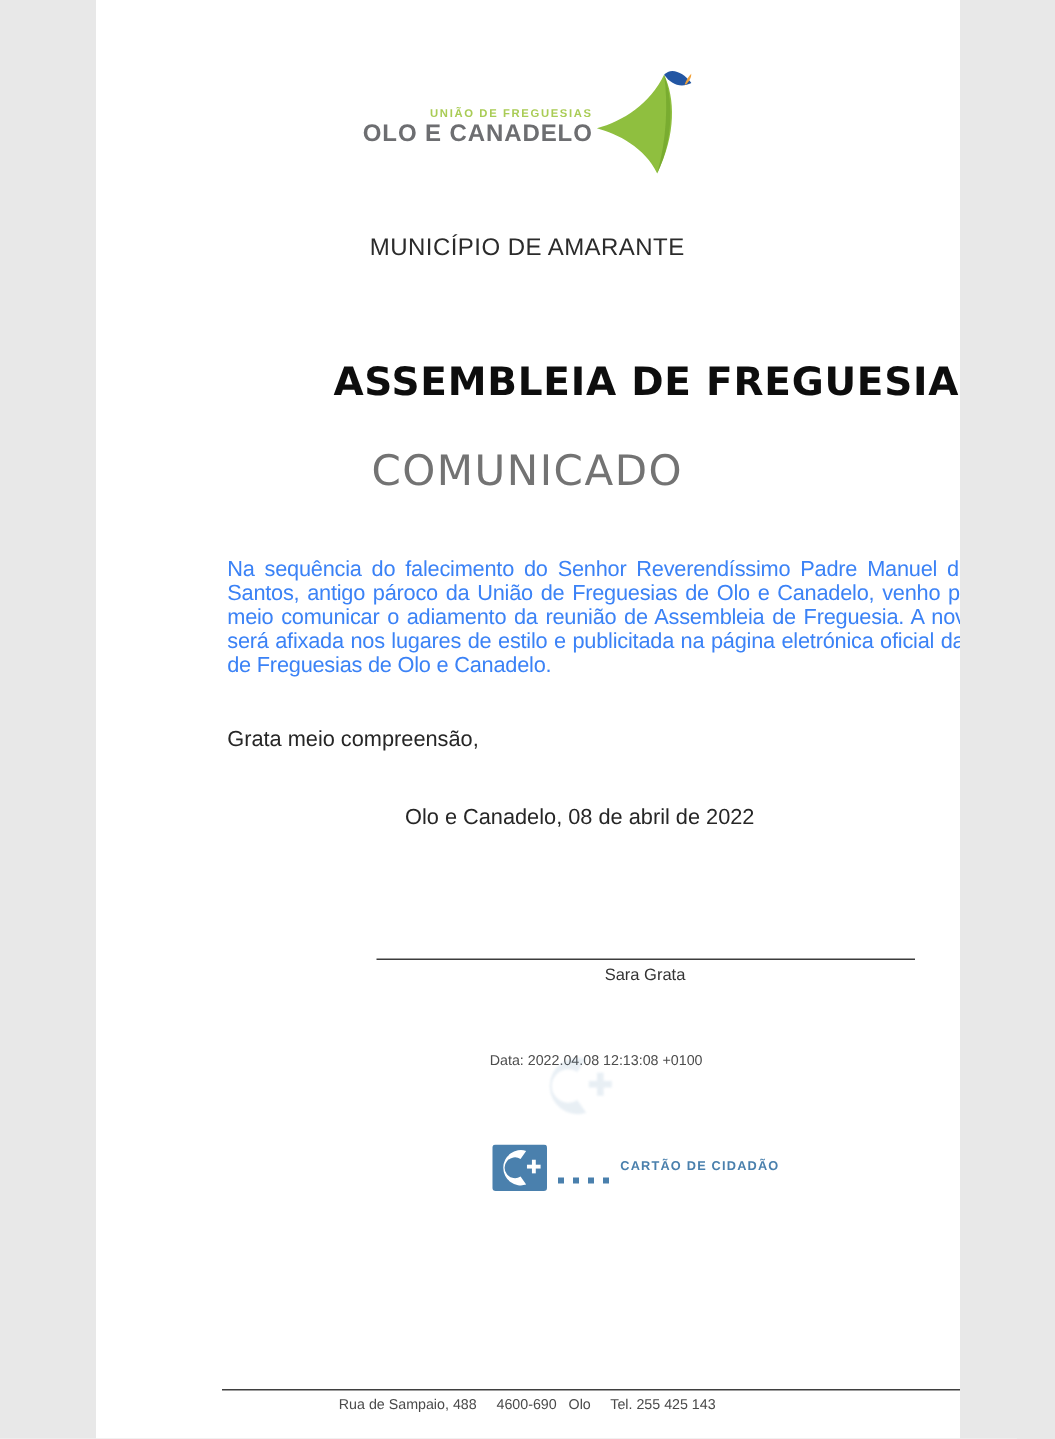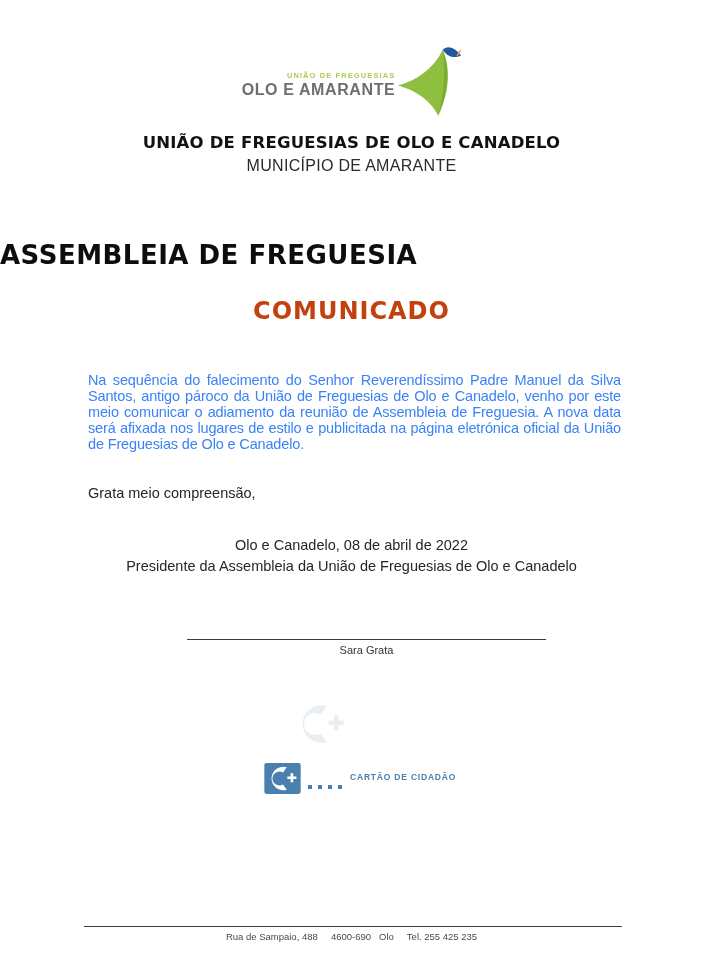--- a/index.html
+++ b/index.html
@@ -1,45 +1,45 @@
 <!DOCTYPE html>
 <html><head>
 <meta charset="utf-8">
 <style>
   html,body{margin:0;padding:0;background:#e8e8e8;}
   .page{
     position:relative;
-    width:703px;height:959px;
+    width:576px;height:959px;
     margin:0 auto;
     background:#ffffff;
     font-family:"Liberation Sans", sans-serif;
     color:#1a1a1a;
     overflow:hidden;
   }
   
   .logo{position:absolute;top:44px;left:0;width:100%;display:flex;justify-content:center;align-items:flex-start;gap:2px;}
   .logo-text{padding-top:27px;text-align:right;}
   .logo-small{font-size:7.5px;font-weight:bold;letter-spacing:1.1px;color:#a9cc55;}
   .logo-name{font-size:16px;font-weight:bold;letter-spacing:.6px;color:#6d6e71;margin-top:1px;}
   .logo-swoosh{width:64px;height:74px;}
   
   .org-title{position:absolute;top:133px;left:0;width:100%;text-align:center;
     font-family:"DejaVu Sans", sans-serif;font-weight:bold;font-size:16.5px;letter-spacing:.2px;color:#111;}
   .org-subtitle{position:absolute;top:157px;left:0;width:100%;text-align:center;
     font-size:16px;color:#2b2b2b;letter-spacing:.3px;}
   
-  .doc-heading{position:absolute;top:240px;left:0;width:100%;margin:0;text-align:left;
+  .doc-heading{position:absolute;top:240px;left:0;width:100%;margin:0;text-align:right;
     font-family:"DejaVu Sans", sans-serif;font-weight:bold;font-size:26px;letter-spacing:.5px;color:#0d0d0d;}
   .doc-subheading{position:absolute;top:297px;left:0;width:100%;margin:0;text-align:center;
-    font-family:"DejaVu Sans", sans-serif;font-weight:bold;font-size:24px;letter-spacing:1px;color:#c2410c;}
+    font-family:"DejaVu Sans", sans-serif;font-weight:normal;font-size:28px;letter-spacing:1px;color:#737373;}
   
   .body-par{position:absolute;top:372px;left:88px;width:533px;margin:0;
     font-size:14.5px;line-height:16px;letter-spacing:-.15px;text-align:justify;color:#3b82f6;}
   .closing{position:absolute;top:485px;left:88px;margin:0;font-size:14.5px;color:#262626;}
-  .place-date{position:absolute;top:537px;left:0;width:100%;margin:0;text-align:center;font-size:14.5px;color:#262626;}
+  .place-date{position:absolute;top:537px;left:0;width:100%;margin:0;text-align:center;font-size:14.5px;color:#262626;padding-left:35px;}
   .sig-title{position:absolute;top:558px;left:0;width:100%;margin:0;text-align:center;font-size:14.5px;color:#262626;}
   
   .sig-line{position:absolute;top:639px;left:187px;width:359px;border-top:1.5px solid #3c3c3c;}
   .sig-name{position:absolute;top:644px;left:187px;width:359px;text-align:center;font-size:11px;color:#333;}
   
   .dsig{position:absolute;top:701px;left:263px;width:208px;font-size:9.5px;line-height:13px;color:#4d4d4d;}
   .dsig p{margin:0;}
   .dsig .name{font-weight:bold;color:#3a3a3a;}
   .dsig-watermark{position:absolute;top:-6px;left:28px;width:58px;height:58px;opacity:.12;filter:blur(.6px);}
   
@@ -54,50 +54,49 @@
     font-size:9.5px;color:#4a4a4a;white-space:pre;}
 </style>
 </head>
 <body>
 
 <div class="page">
 
   <div class="logo">
     <div class="logo-text">
       <div class="logo-small">UNIÃO DE FREGUESIAS</div>
-      <div class="logo-name">OLO E AMARANTE</div>
+      <div class="logo-name">OLO E CANADELO</div>
     </div>
     <svg class="logo-swoosh" viewBox="0 0 70 78" aria-hidden="true">
       <path d="M1,44 C20,39 40,26 50,5 C58,22 59,48 45,77 C36,58 16,48 1,44 Z" fill="#8FBF3F"></path>
       <path d="M45,77 C52,52 53,26 50,5 C56,20 58,50 45,77 Z" fill="#76A82E" opacity="0.85"></path>
       <path d="M50,5 C55,12 62,15 70,11 C64,3 55,-1 50,5 Z" fill="#2356A3"></path>
       <path d="M66,12 C68,10 70,7 70,4 C68,6 66,9 65,12 Z" fill="#F2A33C"></path>
     </svg>
   </div>
 
-  <div class="org-title">UNIÃO DE FREGUESIAS DE OLO E CANADELO</div>
   <div class="org-subtitle">MUNICÍPIO DE AMARANTE</div>
 
   <h1 class="doc-heading">ASSEMBLEIA DE FREGUESIA</h1>
   <h2 class="doc-subheading">COMUNICADO</h2>
 
   <p class="body-par">Na sequência do falecimento do Senhor Reverendíssimo Padre Manuel da Silva Santos, antigo pároco da União de Freguesias de Olo e Canadelo, venho por este meio comunicar o adiamento da reunião de Assembleia de Freguesia. A nova data será afixada nos lugares de estilo e publicitada na página eletrónica oficial da União de Freguesias de Olo e Canadelo.</p>
   <p class="closing">Grata meio compreensão,</p>
   <p class="place-date">Olo e Canadelo, 08 de abril de 2022</p>
-  <p class="sig-title">Presidente da Assembleia da União de Freguesias de Olo e Canadelo</p>
 
   <div class="sig-line"></div>
   <div class="sig-name">Sara Grata</div>
 
   <div class="dsig">
     <svg class="dsig-watermark" viewBox="0 0 34 29" aria-hidden="true">
       <path d="M21,4 A 11,11 0 1 0 21,25 L 17.5,20 A 6.5,6.5 0 1 1 17.5,9 Z" fill="#4a80ad"></path>
       <rect x="22" y="12.5" width="9" height="2.6" fill="#4a80ad"></rect>
       <rect x="25.2" y="9.3" width="2.6" height="9" fill="#4a80ad"></rect>
     </svg>
+    <p>Data: 2022.04.08 12:13:08 +0100</p>
   </div>
 
   <div class="cc-logo">
     <svg class="cc-box" viewBox="0 0 34 29" aria-hidden="true">
       <rect x="0" y="0" width="34" height="29" rx="2" fill="#4a80ad"></rect>
       <path d="M21,4 A 11,11 0 1 0 21,25 L 17.5,20 A 6.5,6.5 0 1 1 17.5,9 Z" fill="#ffffff"></path>
       <rect x="21.5" y="12.6" width="8.5" height="2.4" fill="#ffffff"></rect>
       <rect x="24.6" y="9.5" width="2.4" height="8.5" fill="#ffffff"></rect>
     </svg>
     <div>
@@ -105,15 +104,15 @@
       <div class="cc-dots">
           <span></span>
           <span></span>
           <span></span>
           <span></span>
         </div>
     </div>
   </div>
 
   <div class="footer-line"></div>
-  <div class="footer-text">Rua de Sampaio, 488     4600-690   Olo     Tel. 255 425 235</div>
+  <div class="footer-text">Rua de Sampaio, 488     4600-690   Olo     Tel. 255 425 143</div>
 
 </div>
 
 </body></html>

